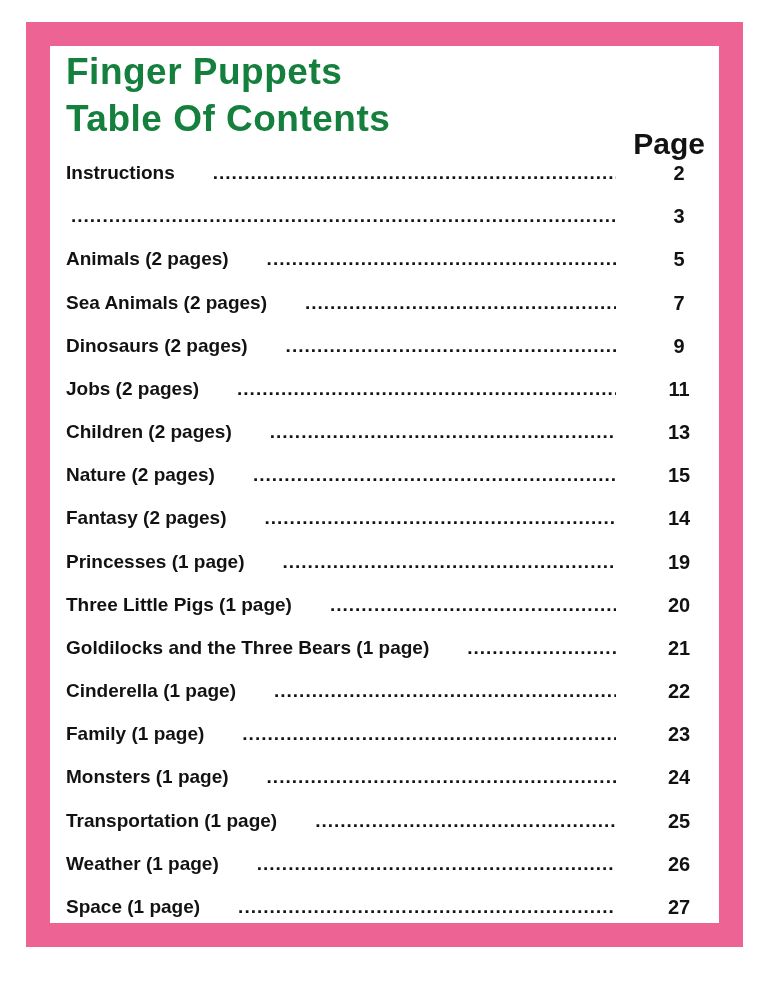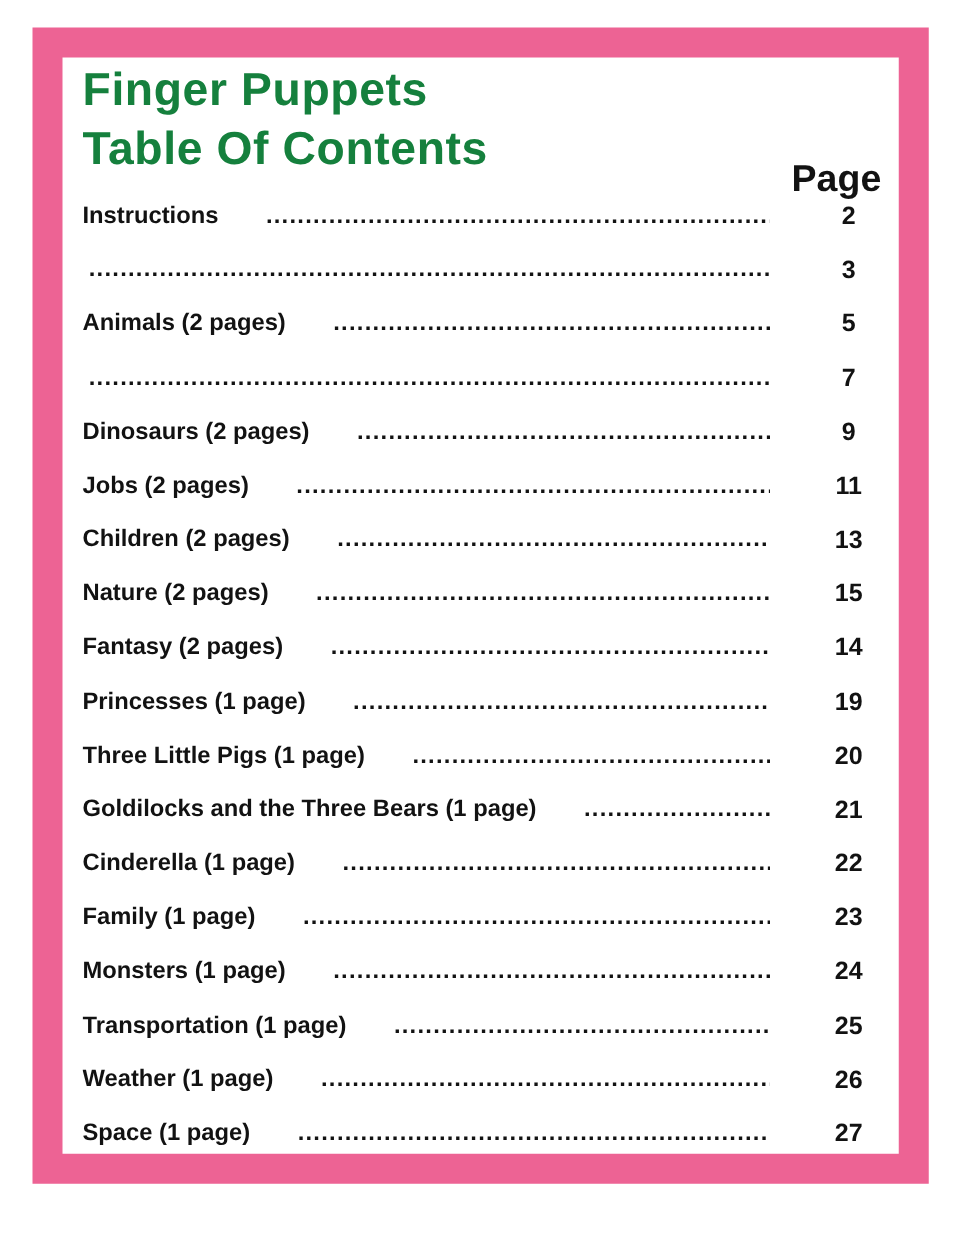--- a/index.html
+++ b/index.html
@@ -108,20 +108,21 @@
     <span class="toc-pagenum">3</span>
   </div>
 
   <div class="toc-row">
     <span class="toc-label">Animals (2 pages)</span>
     <span class="toc-leader">........................................................................................................................................................</span>
     <span class="toc-pagenum">5</span>
   </div>
 
   <div class="toc-row">
+    <span class="toc-label">Sea Animals (2 pages)</span>
     <span class="toc-leader">........................................................................................................................................................</span>
     <span class="toc-pagenum">7</span>
   </div>
 
   <div class="toc-row">
     <span class="toc-label">Dinosaurs (2 pages)</span>
     <span class="toc-leader">........................................................................................................................................................</span>
     <span class="toc-pagenum">9</span>
   </div>
 

